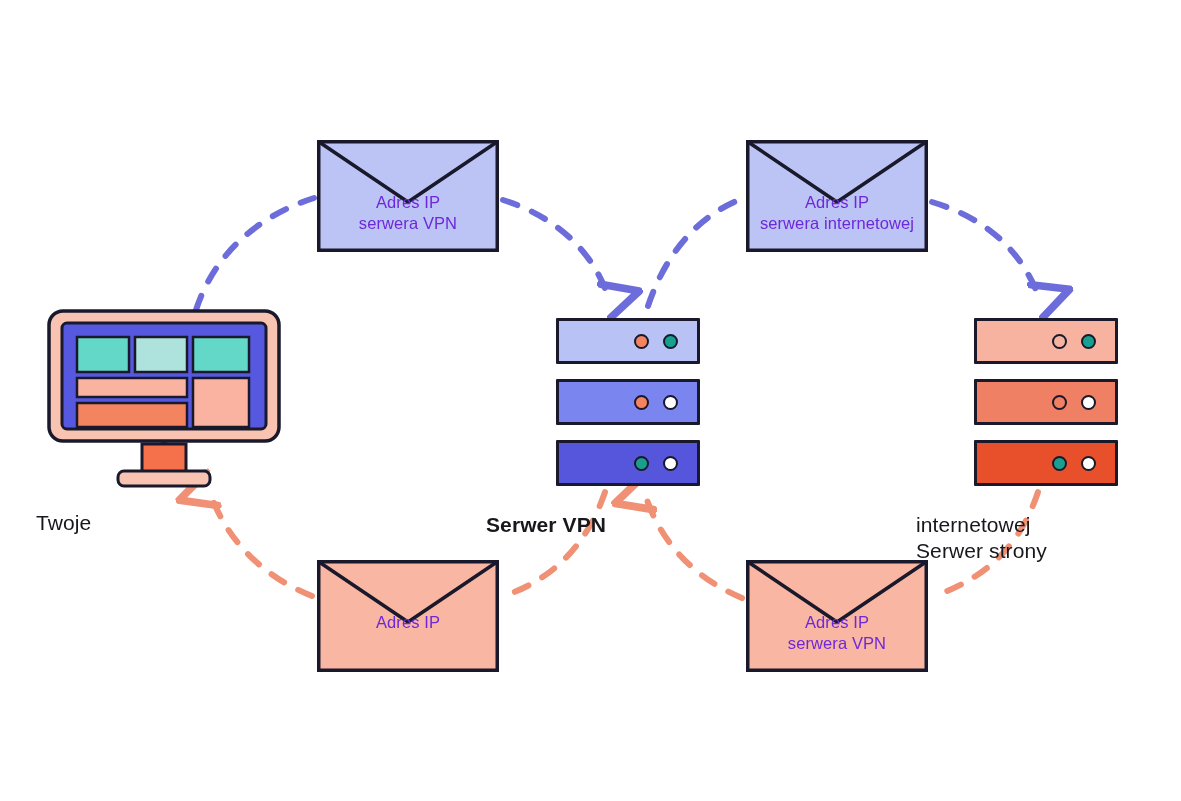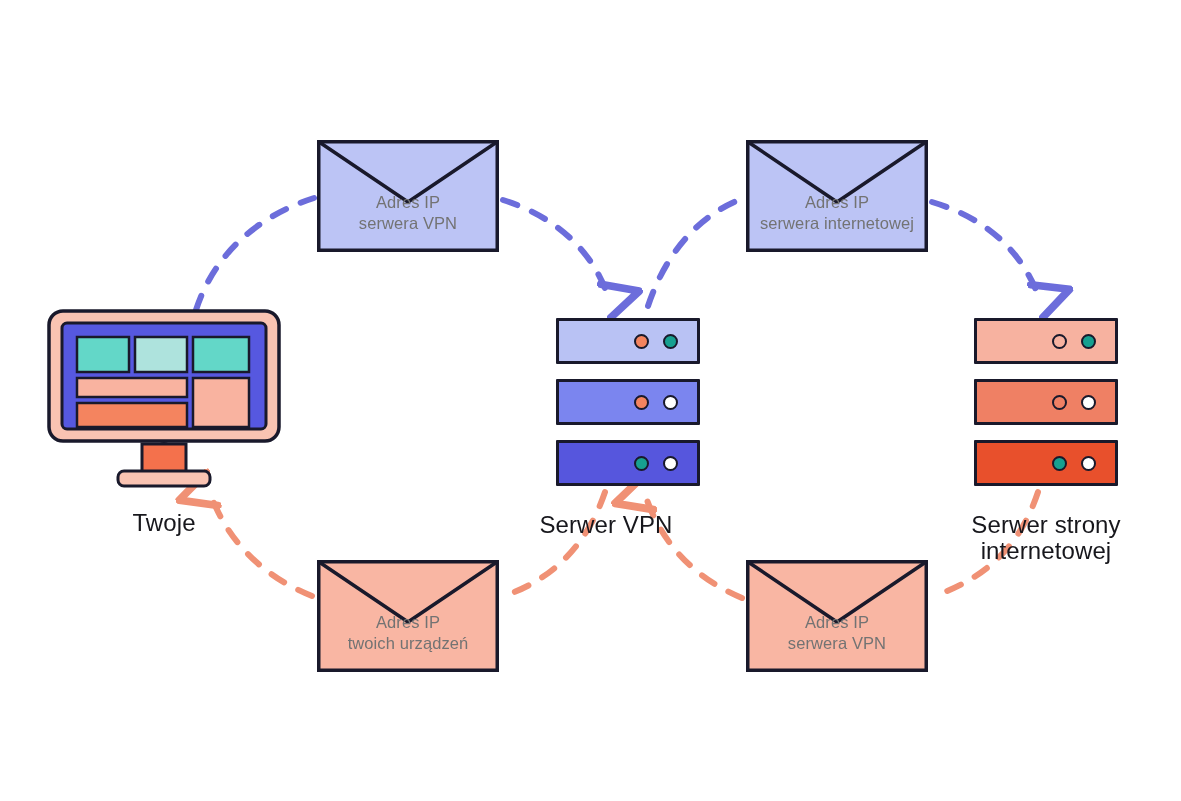--- a/index.html
+++ b/index.html
@@ -34,32 +34,32 @@
   .envelope .env-svg {
     position: absolute;
     left: 0;
     top: 0;
   }
   .env-text {
     position: absolute;
     left: 0;
     width: 100%;
     text-align: center;
-    color: #737373;
+    color: #6d28d9;
     font-size: 16.5px;
     line-height: 21px;
     letter-spacing: 0.1px;
   }
 
   
   .caption {
     position: absolute;
-    text-align: center;
+    text-align: left;
     color: #17171c;
-    font-size: 24px;
+    font-size: 21px;
     line-height: 26px;
     letter-spacing: 0.1px;
   }
 
   
   .rack {
     position: absolute;
   }
   .rack-unit {
     position: absolute;
@@ -148,42 +148,42 @@
     <div class="rack-unit" style="left:0; top:61px; width:144px; height:46px; background:#7b85ef;">
       <span class="led" style="right:48px; background:#f4845f;"></span>
       <span class="led" style="right:19px; background:#ffffff;"></span>
     </div>
     <div class="rack-unit" style="left:0; top:122px; width:144px; height:46px; background:#5656dd;">
       <span class="led" style="right:48px; background:#17a090;"></span>
       <span class="led" style="right:19px; background:#ffffff;"></span>
     </div>
   </div>
 
-  <div class="caption" style="left:476px; top:512px; width:260px;">
+  <div class="caption" style="left:486px; top:512px; width:260px;font-weight:bold;">
     <div>Serwer VPN</div>
   </div>
 
   <div class="rack" style="left:974px; top:318px; width:144px; height:170px;">
     <div class="rack-unit" style="left:0; top:0; width:144px; height:46px; background:#f7b2a0;">
       <span class="led" style="right:48px; background:#f7b2a0;"></span>
       <span class="led" style="right:19px; background:#17a090;"></span>
     </div>
     <div class="rack-unit" style="left:0; top:61px; width:144px; height:46px; background:#ef8064;">
       <span class="led" style="right:48px; background:#ef8064;"></span>
       <span class="led" style="right:19px; background:#ffffff;"></span>
     </div>
     <div class="rack-unit" style="left:0; top:122px; width:144px; height:46px; background:#e8502c;">
       <span class="led" style="right:48px; background:#17a090;"></span>
       <span class="led" style="right:19px; background:#ffffff;"></span>
     </div>
   </div>
 
   <div class="caption" style="left:916px; top:512px; width:260px;">
+    <div>internetowej</div>
     <div>Serwer strony</div>
-    <div>internetowej</div>
   </div>
 
   <div class="envelope" style="left:317px; top:140px; width:182px; height:112px;">
     <svg class="env-svg" width="182" height="112" viewBox="0 0 182 112">
       <rect x="1.75" y="1.75" width="178.5" height="108.5" fill="#bcc4f5" stroke="#19192b" stroke-width="3.5"></rect>
       <path d="M1.75 1.75 L91 62 L180.25 1.75" fill="none" stroke="#19192b" stroke-width="3.5" stroke-linejoin="round"></path>
     </svg>
     <div class="env-text" style="top:52px;">
       <div>Adres IP</div>
       <div>serwera VPN</div>
@@ -201,21 +201,20 @@
     </div>
   </div>
 
   <div class="envelope" style="left:317px; top:560px; width:182px; height:112px;">
     <svg class="env-svg" width="182" height="112" viewBox="0 0 182 112">
       <rect x="1.75" y="1.75" width="178.5" height="108.5" fill="#f9b6a3" stroke="#19192b" stroke-width="3.5"></rect>
       <path d="M1.75 1.75 L91 62 L180.25 1.75" fill="none" stroke="#19192b" stroke-width="3.5" stroke-linejoin="round"></path>
     </svg>
     <div class="env-text" style="top:52px;">
       <div>Adres IP</div>
-      <div>twoich urządzeń</div>
     </div>
   </div>
 
   <div class="envelope" style="left:746px; top:560px; width:182px; height:112px;">
     <svg class="env-svg" width="182" height="112" viewBox="0 0 182 112">
       <rect x="1.75" y="1.75" width="178.5" height="108.5" fill="#f9b6a3" stroke="#19192b" stroke-width="3.5"></rect>
       <path d="M1.75 1.75 L91 62 L180.25 1.75" fill="none" stroke="#19192b" stroke-width="3.5" stroke-linejoin="round"></path>
     </svg>
     <div class="env-text" style="top:52px;">
       <div>Adres IP</div>

